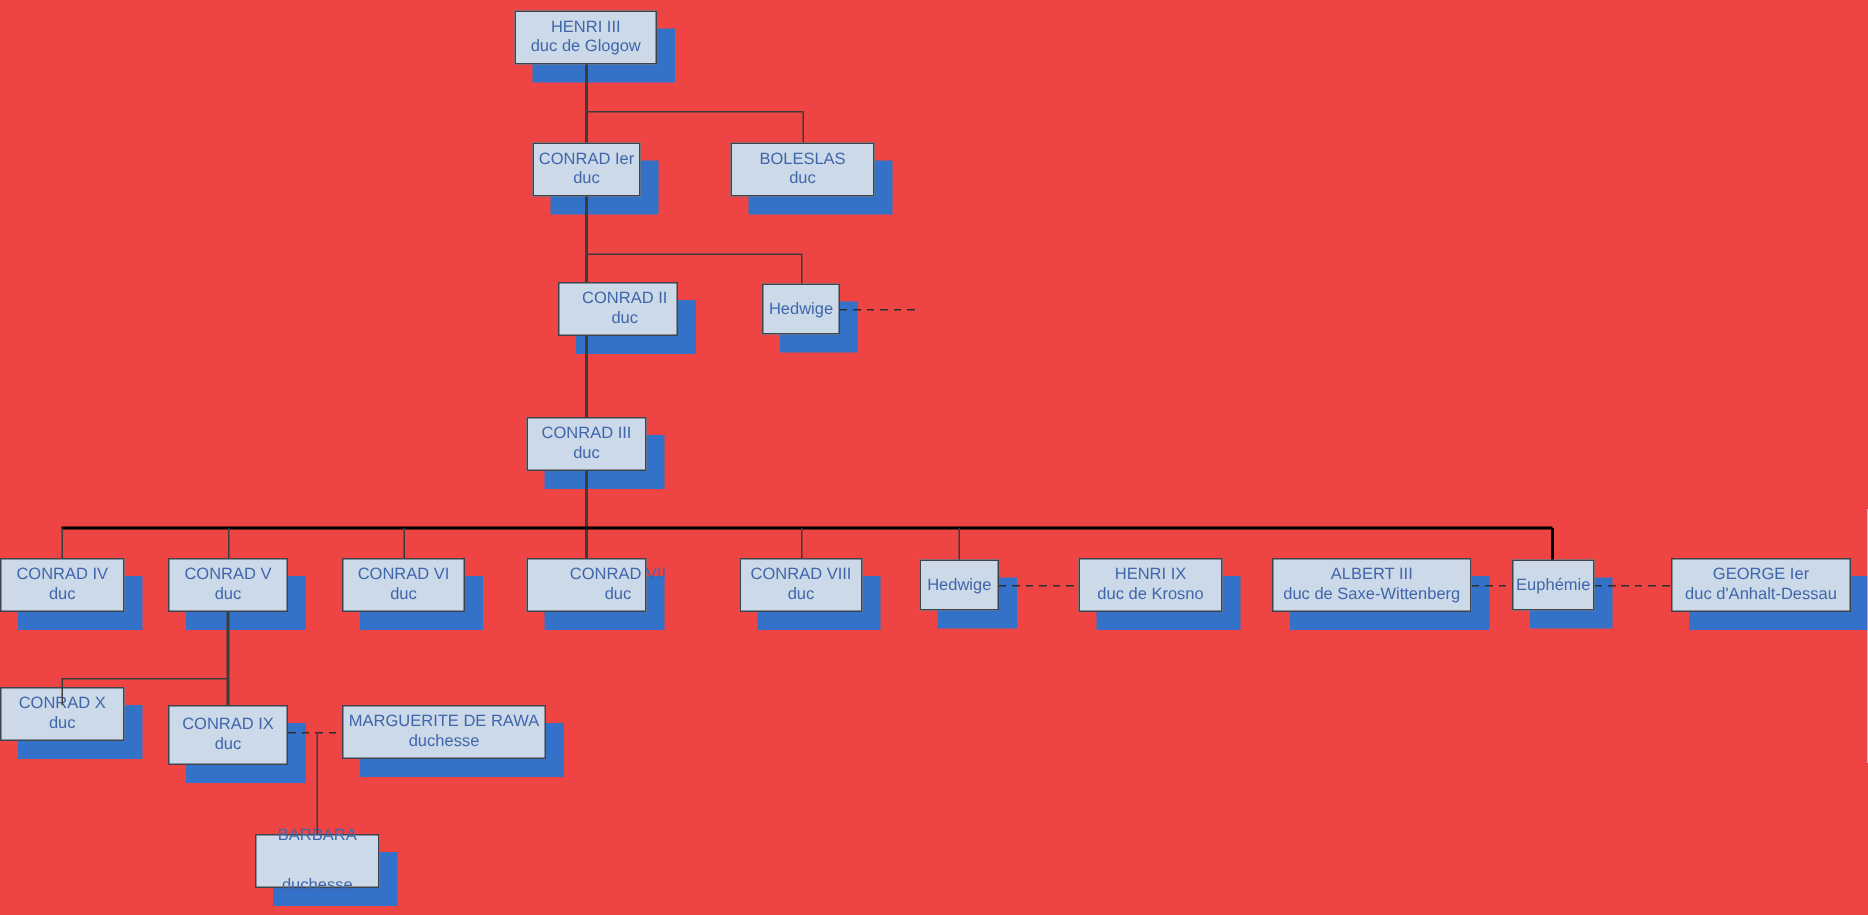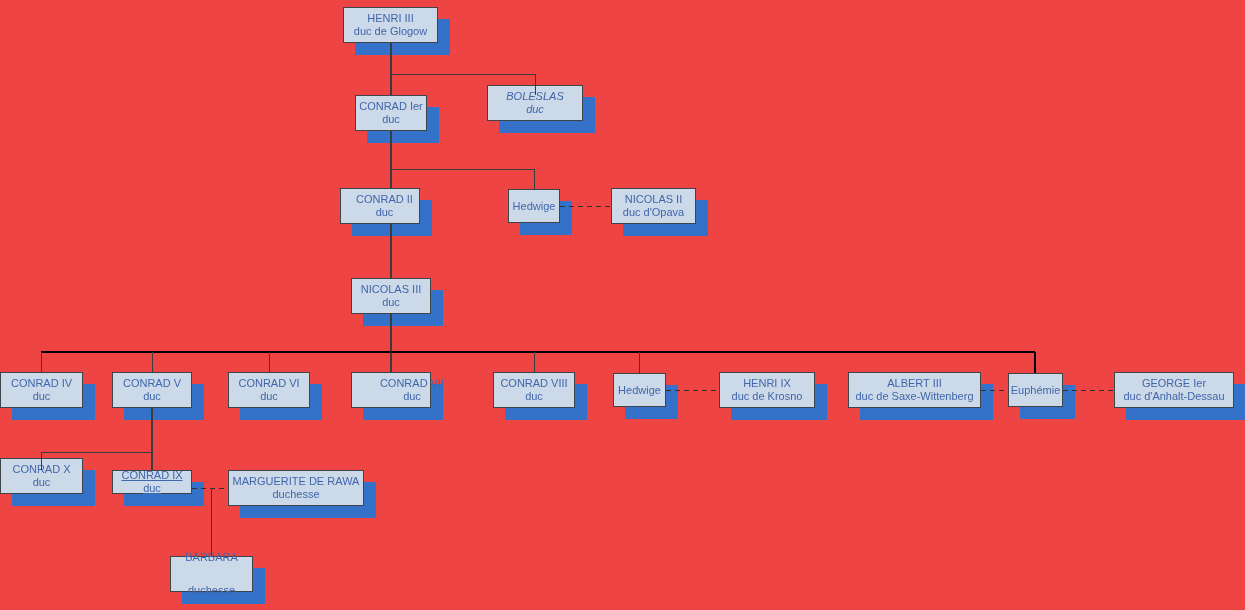--- a/index.html
+++ b/index.html
@@ -45,37 +45,33 @@
 <div class="stage">
   <div class="layer" id="nodes-layer">
       <div class="node" style="left: 343px; top: 7px; width: 95px; height: 36px; background: rgb(204, 217, 232); border-color: rgb(63, 68, 75); box-shadow: rgb(51, 114, 200) 12px 12px 0px 0px; color: rgb(64, 102, 171);">
         <span class="person-name">HENRI III</span>
         <span class="person-title">duc de Glogow</span>
       </div>
       <div class="node" style="left: 355px; top: 95px; width: 72px; height: 36px; background: rgb(204, 217, 232); border-color: rgb(63, 68, 75); box-shadow: rgb(51, 114, 200) 12px 12px 0px 0px; color: rgb(64, 102, 171);">
         <span class="person-name">CONRAD Ier</span>
         <span class="person-title">duc</span>
       </div>
-      <div class="node" style="left: 487px; top: 85px; width: 96px; height: 36px; background: rgb(204, 217, 232); border-color: rgb(63, 68, 75); box-shadow: rgb(51, 114, 200) 12px 12px 0px 0px; color: rgb(64, 102, 171); font-style: italic;">
+      <div class="node" style="left: 487px; top: 95px; width: 96px; height: 36px; background: rgb(204, 217, 232); border-color: rgb(63, 68, 75); box-shadow: rgb(51, 114, 200) 12px 12px 0px 0px; color: rgb(64, 102, 171);">
         <span class="person-name">BOLESLAS</span>
         <span class="person-title">duc</span>
       </div>
-      <div class="node" style="left: 340px; top: 188px; width: 80px; height: 36px; background: rgb(204, 217, 232); border-color: rgb(63, 68, 75); box-shadow: rgb(51, 114, 200) 12px 12px 0px 0px; color: rgb(64, 102, 171); padding-left: 11px;">
+      <div class="node" style="left: 372px; top: 188px; width: 80px; height: 36px; background: rgb(204, 217, 232); border-color: rgb(63, 68, 75); box-shadow: rgb(51, 114, 200) 12px 12px 0px 0px; color: rgb(64, 102, 171); padding-left: 11px;">
         <span class="person-name">CONRAD II</span>
         <span class="person-title">duc</span>
       </div>
       <div class="node" style="left: 508px; top: 189px; width: 52px; height: 34px; background: rgb(204, 217, 232); border-color: rgb(63, 68, 75); box-shadow: rgb(51, 114, 200) 12px 12px 0px 0px; color: rgb(64, 102, 171);">
         <span class="person-name">Hedwige</span>
       </div>
-      <div class="node" style="left: 611px; top: 188px; width: 85px; height: 36px; background: rgb(204, 217, 232); border-color: rgb(63, 68, 75); box-shadow: rgb(51, 114, 200) 12px 12px 0px 0px; color: rgb(64, 102, 171);">
-        <span class="person-name">NICOLAS II</span>
-        <span class="person-title">duc d'Opava</span>
-      </div>
       <div class="node" style="left: 351px; top: 278px; width: 80px; height: 36px; background: rgb(204, 217, 232); border-color: rgb(63, 68, 75); box-shadow: rgb(51, 114, 200) 12px 12px 0px 0px; color: rgb(64, 102, 171);">
-        <span class="person-name">NICOLAS III</span>
+        <span class="person-name">CONRAD III</span>
         <span class="person-title">duc</span>
       </div>
       <div class="node" style="left: 0px; top: 372px; width: 83px; height: 36px; background: rgb(204, 217, 232); border-color: rgb(63, 68, 75); box-shadow: rgb(51, 114, 200) 12px 12px 0px 0px; color: rgb(64, 102, 171);">
         <span class="person-name">CONRAD IV</span>
         <span class="person-title">duc</span>
       </div>
       <div class="node" style="left: 112px; top: 372px; width: 80px; height: 36px; background: rgb(204, 217, 232); border-color: rgb(63, 68, 75); box-shadow: rgb(51, 114, 200) 12px 12px 0px 0px; color: rgb(64, 102, 171);">
         <span class="person-name">CONRAD V</span>
         <span class="person-title">duc</span>
       </div>
@@ -106,21 +102,21 @@
         <span class="person-name">Euphémie</span>
       </div>
       <div class="node" style="left: 1114px; top: 372px; width: 120px; height: 36px; background: rgb(204, 217, 232); border-color: rgb(63, 68, 75); box-shadow: rgb(51, 114, 200) 12px 12px 0px 0px; color: rgb(64, 102, 171);">
         <span class="person-name">GEORGE Ier</span>
         <span class="person-title">duc d'Anhalt-Dessau</span>
       </div>
       <div class="node" style="left: 0px; top: 458px; width: 83px; height: 36px; background: rgb(204, 217, 232); border-color: rgb(63, 68, 75); box-shadow: rgb(51, 114, 200) 12px 12px 0px 0px; color: rgb(64, 102, 171); text-align: right;">
         <span class="person-name">CONRAD X</span>
         <span class="person-title">duc</span>
       </div>
-      <div class="node" style="left: 112px; top: 470px; width: 80px; height: 24px; background: rgb(204, 217, 232); border-color: rgb(63, 68, 75); box-shadow: rgb(51, 114, 200) 12px 12px 0px 0px; color: rgb(64, 102, 171); text-decoration: underline;">
+      <div class="node" style="left: 112px; top: 470px; width: 80px; height: 40px; background: rgb(204, 217, 232); border-color: rgb(63, 68, 75); box-shadow: rgb(51, 114, 200) 12px 12px 0px 0px; color: rgb(64, 102, 171);">
         <span class="person-name">CONRAD IX</span>
         <span class="person-title">duc</span>
       </div>
       <div class="node" style="left: 228px; top: 470px; width: 136px; height: 36px; background: rgb(204, 217, 232); border-color: rgb(63, 68, 75); box-shadow: rgb(51, 114, 200) 12px 12px 0px 0px; color: rgb(64, 102, 171);">
         <span class="person-name">MARGUERITE DE RAWA</span>
         <span class="person-title">duchesse</span>
       </div>
       <div class="node" style="left: 170px; top: 556px; width: 83px; height: 36px; background: rgb(204, 217, 232); border-color: rgb(63, 68, 75); box-shadow: rgb(51, 114, 200) 12px 12px 0px 0px; color: rgb(64, 102, 171); gap: 20px;">
         <span class="person-name">BARBARA</span>
         <span class="person-title">duchesse</span>

